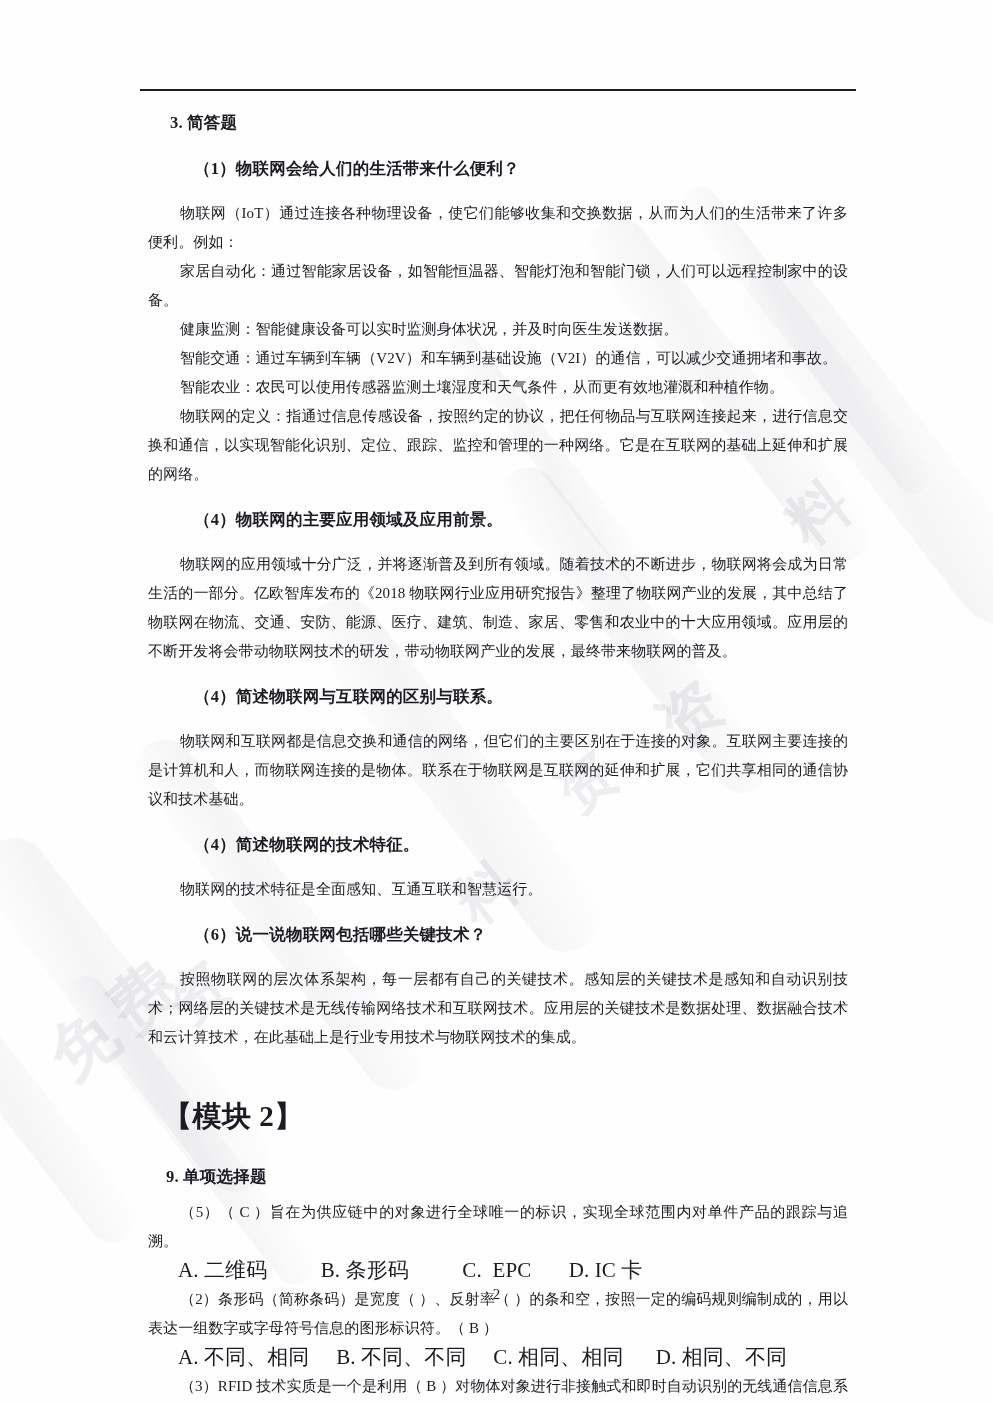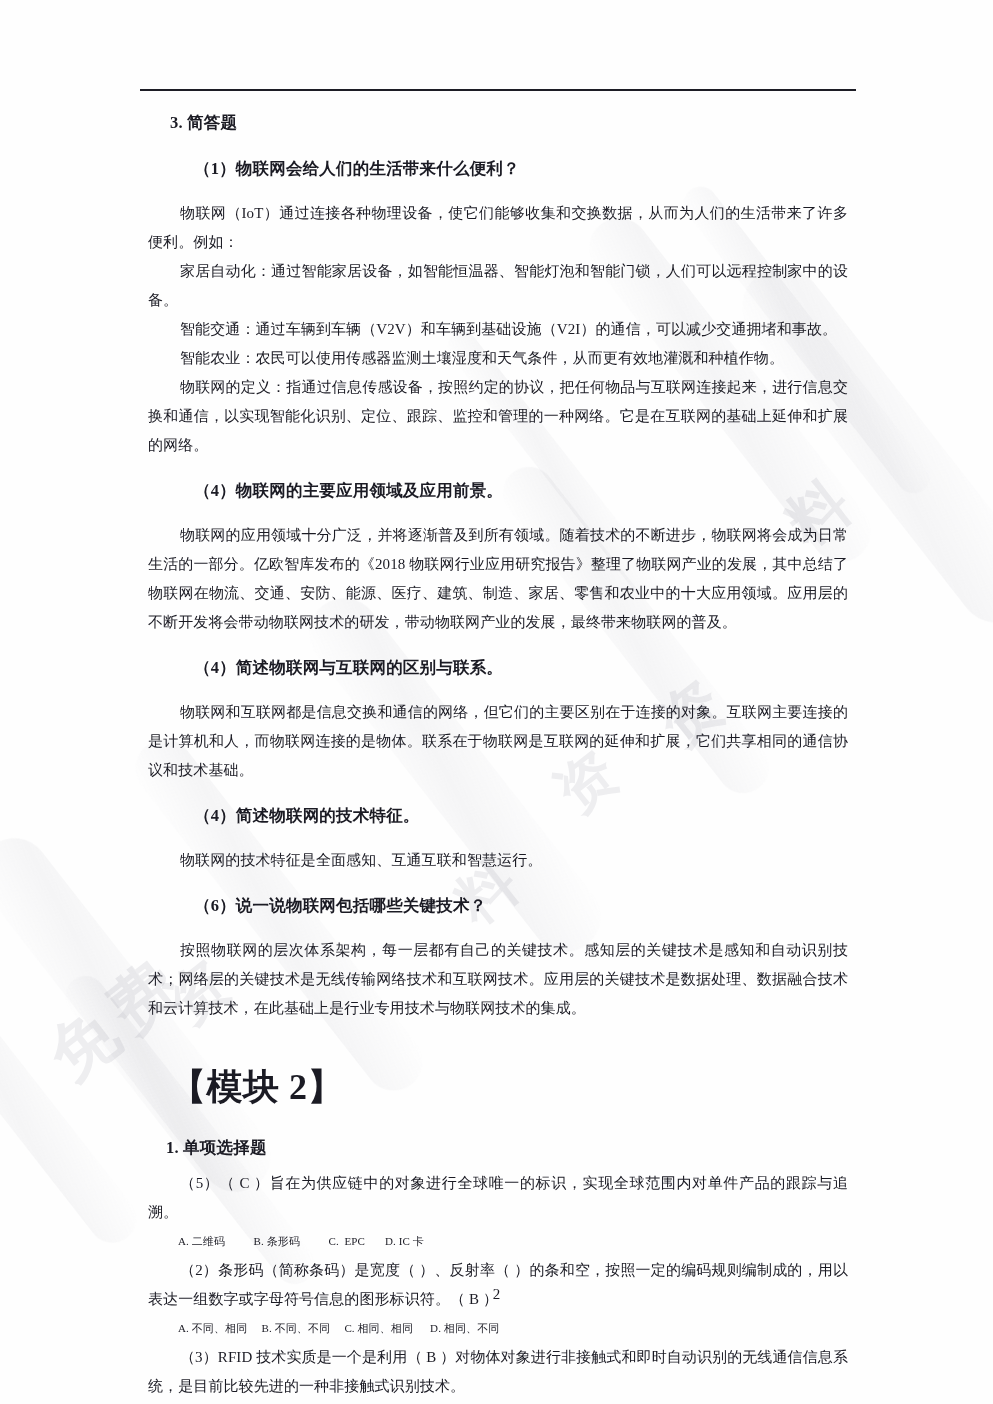--- a/index.html
+++ b/index.html
@@ -80,35 +80,35 @@
   .para {
     font-size: 15px;
     line-height: 29px;
     margin: 0;
     text-indent: 32px;
     text-align: justify;
     text-justify: inter-ideograph;
     letter-spacing: 0.1px;
   }
   .module-head {
-    font-size: 36px;
+    font-size: 29px;
     font-weight: 700;
     line-height: 40px;
-    margin: 44px 0 26px 22px;
+    margin: 44px 0 26px 15px;
     letter-spacing: 0.5px;
   }
   .sub-head {
     font-size: 16.5px;
     font-weight: 700;
     line-height: 30px;
     margin: 0 0 6px 18px;
     letter-spacing: 0.2px;
   }
   .options {
-    font-size: 11px;
+    font-size: 21px;
     line-height: 29px;
     margin: 0;
     text-indent: 30px;
     white-space: pre;
     letter-spacing: 0.1px;
   }
 
   
   .page-number {
     position: absolute;
@@ -149,40 +149,41 @@
 
   <div class="header-rule"></div>
 
   <div class="content">
 
     <h2 class="sec-head">3. 简答题</h2>
 
     <p class="q-head">（1）物联网会给人们的生活带来什么便利？</p>
     <p class="para">物联网（IoT）通过连接各种物理设备，使它们能够收集和交换数据，从而为人们的生活带来了许多便利。例如：</p>
     <p class="para">家居自动化：通过智能家居设备，如智能恒温器、智能灯泡和智能门锁，人们可以远程控制家中的设备。</p>
+    <p class="para">健康监测：智能健康设备可以实时监测身体状况，并及时向医生发送数据。</p>
     <p class="para">智能交通：通过车辆到车辆（V2V）和车辆到基础设施（V2I）的通信，可以减少交通拥堵和事故。</p>
     <p class="para">智能农业：农民可以使用传感器监测土壤湿度和天气条件，从而更有效地灌溉和种植作物。</p>
 
     <p class="para">物联网的定义：指通过信息传感设备，按照约定的协议，把任何物品与互联网连接起来，进行信息交换和通信，以实现智能化识别、定位、跟踪、监控和管理的一种网络。它是在互联网的基础上延伸和扩展的网络。</p>
 
     <p class="q-head">（4）物联网的主要应用领域及应用前景。</p>
     <p class="para">物联网的应用领域十分广泛，并将逐渐普及到所有领域。随着技术的不断进步，物联网将会成为日常生活的一部分。亿欧智库发布的《2018 物联网行业应用研究报告》整理了物联网产业的发展，其中总结了物联网在物流、交通、安防、能源、医疗、建筑、制造、家居、零售和农业中的十大应用领域。应用层的不断开发将会带动物联网技术的研发，带动物联网产业的发展，最终带来物联网的普及。</p>
 
     <p class="q-head">（4）简述物联网与互联网的区别与联系。</p>
     <p class="para">物联网和互联网都是信息交换和通信的网络，但它们的主要区别在于连接的对象。互联网主要连接的是计算机和人，而物联网连接的是物体。联系在于物联网是互联网的延伸和扩展，它们共享相同的通信协议和技术基础。</p>
 
     <p class="q-head">（4）简述物联网的技术特征。</p>
     <p class="para">物联网的技术特征是全面感知、互通互联和智慧运行。</p>
 
     <p class="q-head">（6）说一说物联网包括哪些关键技术？</p>
     <p class="para">按照物联网的层次体系架构，每一层都有自己的关键技术。感知层的关键技术是感知和自动识别技术；网络层的关键技术是无线传输网络技术和互联网技术。应用层的关键技术是数据处理、数据融合技术和云计算技术，在此基础上是行业专用技术与物联网技术的集成。</p>
 
     <h1 class="module-head">【模块 2】</h1>
 
-    <h2 class="sub-head">1. 单项选择题</h2>
+    <h2 class="sub-head">9. 单项选择题</h2>
 
     <p class="para">（5）（  C  ）旨在为供应链中的对象进行全球唯一的标识，实现全球范围内对单件产品的跟踪与追溯。</p>
     <p class="options">A. 二维码          B. 条形码          C.  EPC       D. IC 卡</p>
 
     <p class="para">（2）条形码（简称条码）是宽度（      ）、反射率（      ）的条和空，按照一定的编码规则编制成的，用以表达一组数字或字母符号信息的图形标识符。（  B  ）</p>
     <p class="options">A. 不同、相同     B. 不同、不同     C. 相同、相同      D. 相同、不同</p>
 
     <p class="para">（3）RFID 技术实质是一个是利用（  B  ）对物体对象进行非接触式和即时自动识别的无线通信信息系统，是目前比较先进的一种非接触式识别技术。</p>
 
   </div>

